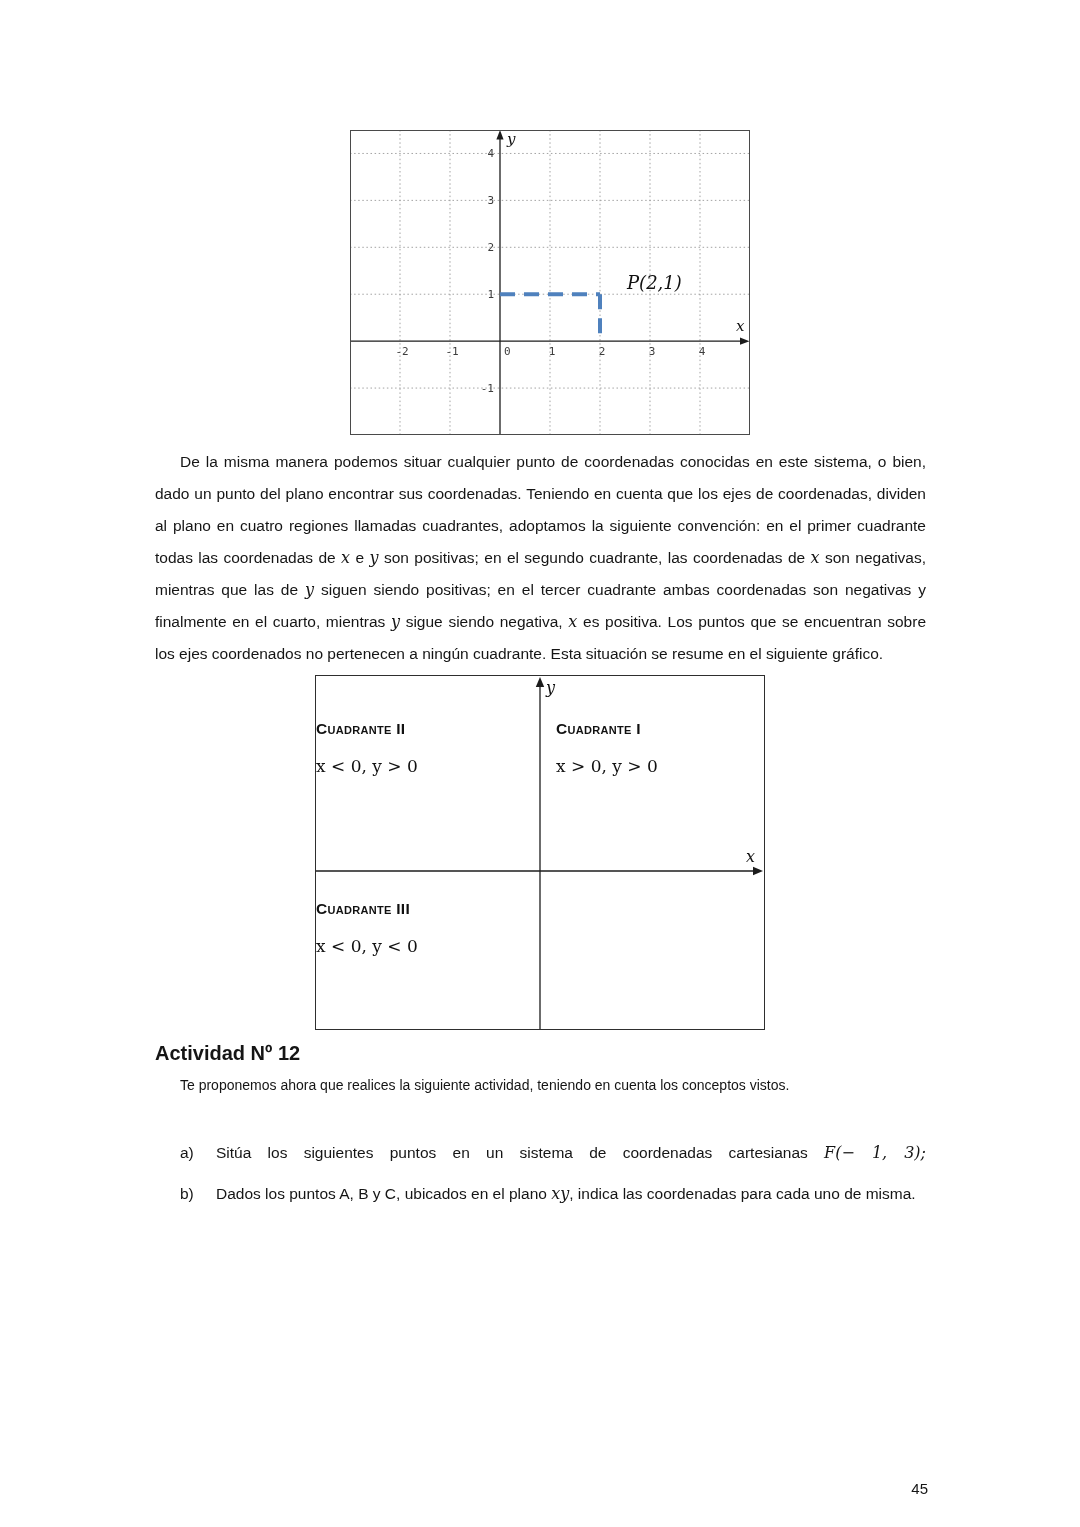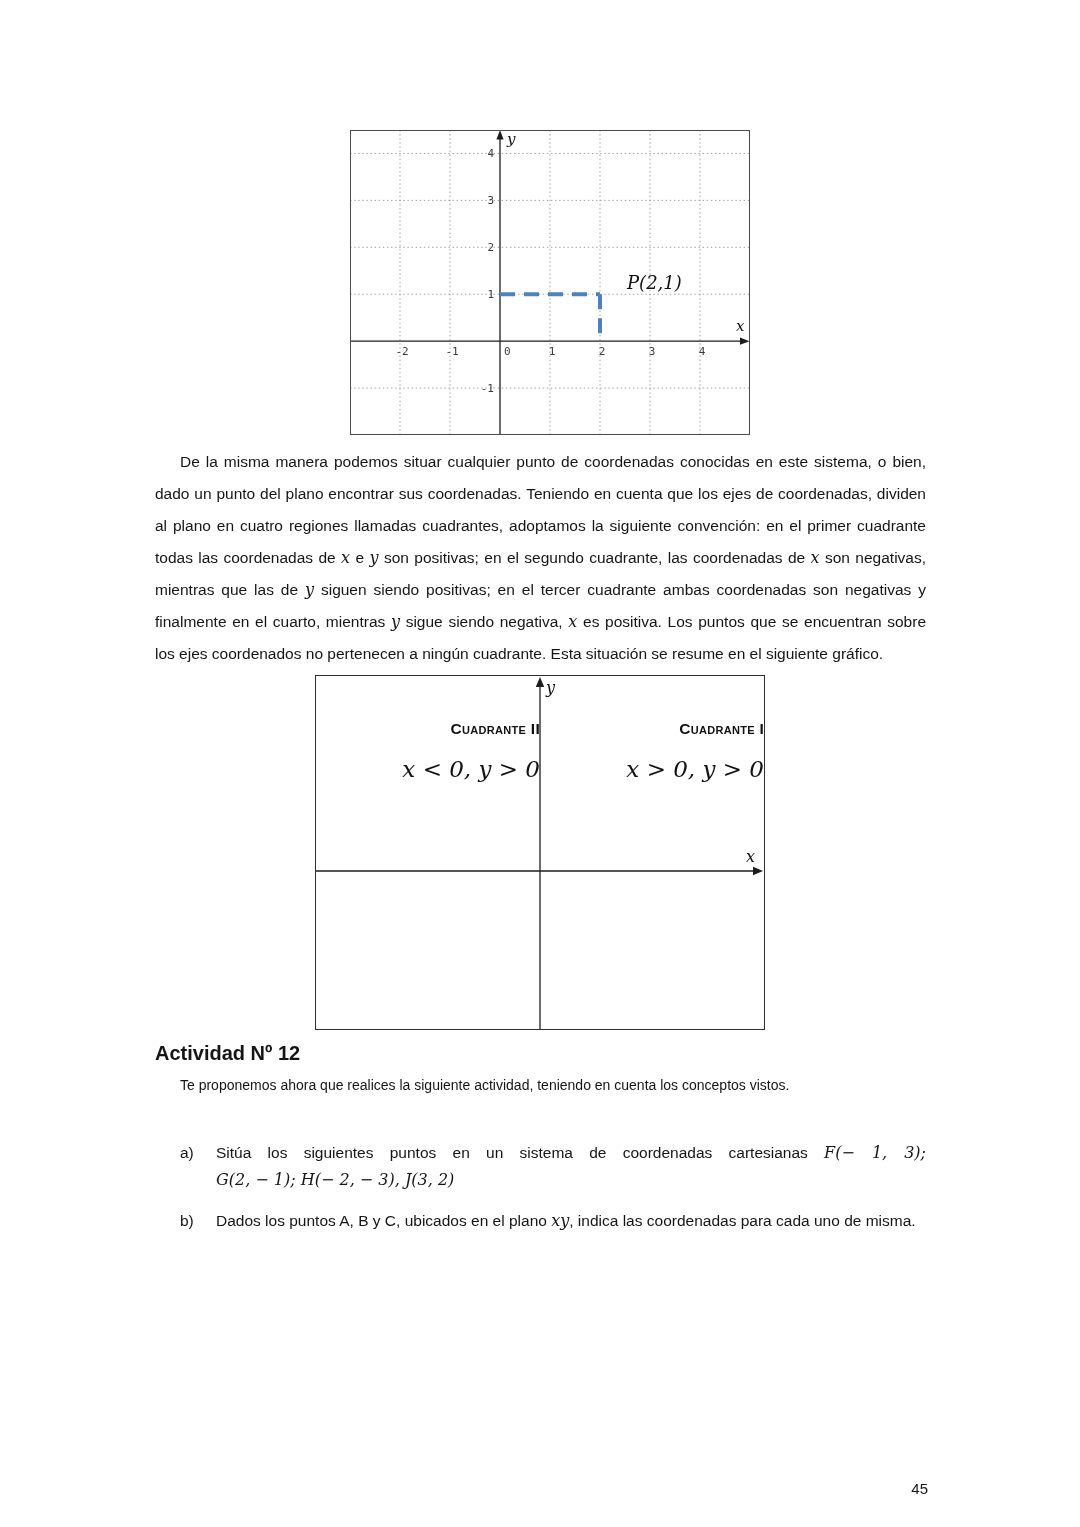--- a/index.html
+++ b/index.html
@@ -27,27 +27,27 @@
     font-size:15.5px; line-height:32px; text-align:justify; text-indent:25px;
   }
   .math { font-family:"DejaVu Serif", serif; font-style:italic; font-size:16px; }
 
   
   .quad-box { position:absolute; left:315px; top:675px; width:450px; height:355px; border:1px solid #2e2e2e; background:#fff; }
   .quad-svg { position:absolute; left:0; top:0; }
   .qaxis { stroke:#1c1c1c; stroke-width:1.3; }
   .qhead { fill:#1c1c1c; }
   .qletter { font-family:"DejaVu Serif", serif; font-style:italic; font-size:16px; fill:#111; }
-  .qcell { position:absolute; text-align:right; }
+  .qcell { position:absolute; text-align:left; }
   .qleft { left:0; width:224px; }
-  .qright { left:224px; width:224px; }
+  .qright { left:224px; width:224px;padding-left:16px; }
   .qtop { top:44px; }
   .qbottom { top:224px; }
   .qname { font-size:15.5px; font-weight:600; font-variant:small-caps; letter-spacing:0.3px; margin-bottom:18px; color:#111; }
-  .qcond { font-family:"DejaVu Serif", serif; font-style:italic; font-size:23px; color:#111; }
+  .qcond { font-family:"DejaVu Serif", serif; font-size:17px; color:#111; }
 
   
   .act-heading { position:absolute; left:155px; top:1042px; font-size:20px; font-weight:bold; }
   .act-intro {
     position:absolute; left:155px; top:1073px; width:771px;
     font-size:14px; line-height:24px; text-align:justify; text-indent:25px;
   }
   .act-items { position:absolute; left:180px; top:1139px; width:746px; }
   .act-item { display:flex; margin-bottom:14px; }
   .act-label { width:36px; flex:none; font-size:15.5px; line-height:27px; }
@@ -113,31 +113,34 @@
     </svg>
 
     <div class="qcell qtop qleft">
       <div class="qname">Cuadrante II</div>
       <div class="qcond">x &lt; 0, y &gt; 0</div>
     </div>
     <div class="qcell qtop qright">
       <div class="qname">Cuadrante I</div>
       <div class="qcond">x &gt; 0, y &gt; 0</div>
     </div>
+    <div class="qcell qbottom qleft">
+      <div class="qname">Cuadrante III</div>
+      <div class="qcond">x &lt; 0, y &lt; 0</div>
+    </div>
   </div>
 
   <h3 class="act-heading">Actividad Nº 12</h3>
   <p class="act-intro">Te proponemos ahora que realices la siguiente actividad, teniendo en cuenta los conceptos vistos.</p>
 
   <div class="act-items">
     <div class="act-item">
       <span class="act-label">a)</span>
       <div class="act-content">
         <div class="item-line stretch"><span>Sitúa los siguientes puntos en un sistema de coordenadas cartesianas </span><span class="math">F(− 1, 3);</span></div>
-        <div class="item-line"><span class="math">G(2, − 1); H(− 2, − 3), J(3, 2)</span></div>
       </div>
     </div>
     <div class="act-item">
       <span class="act-label">b)</span>
       <div class="act-content">
         <div class="item-line"><span>Dados los puntos A, B y C, ubicados en el plano </span><span class="math">xy</span><span>, indica las coordenadas para cada uno de misma.</span></div>
       </div>
     </div>
   </div>
 

